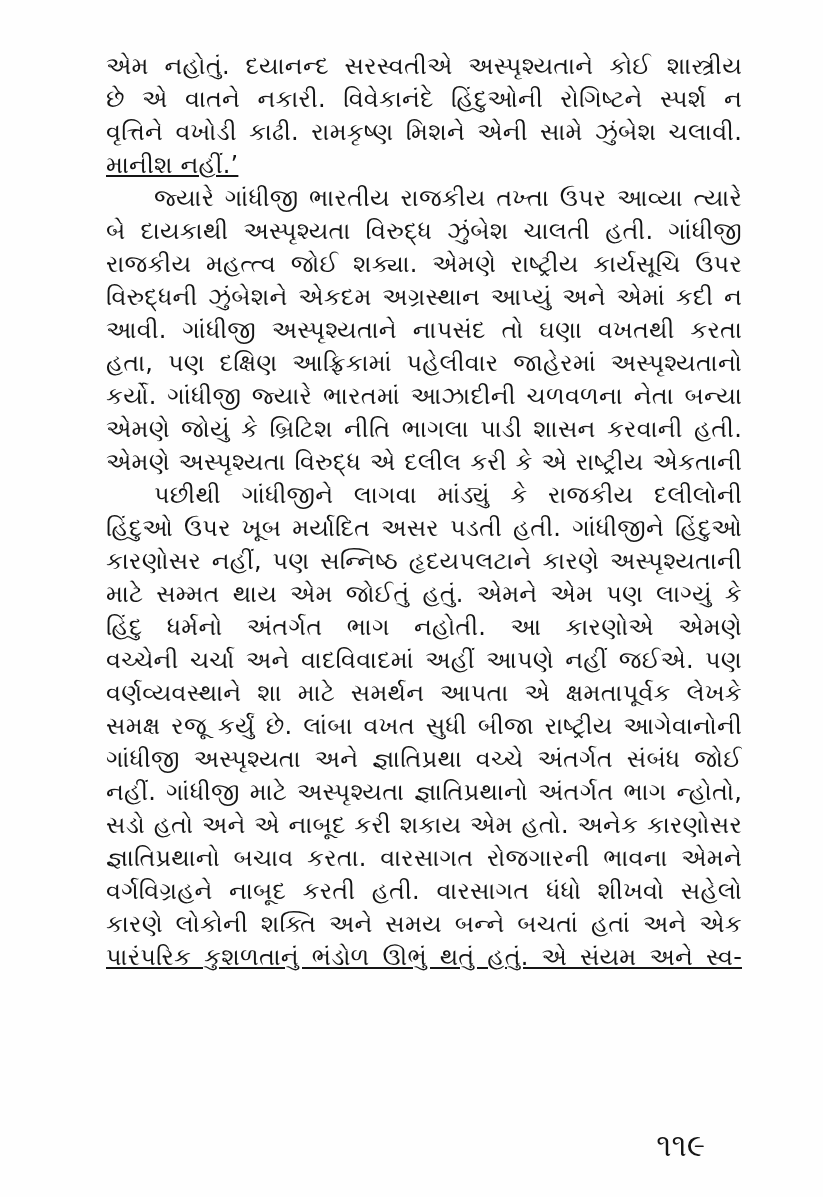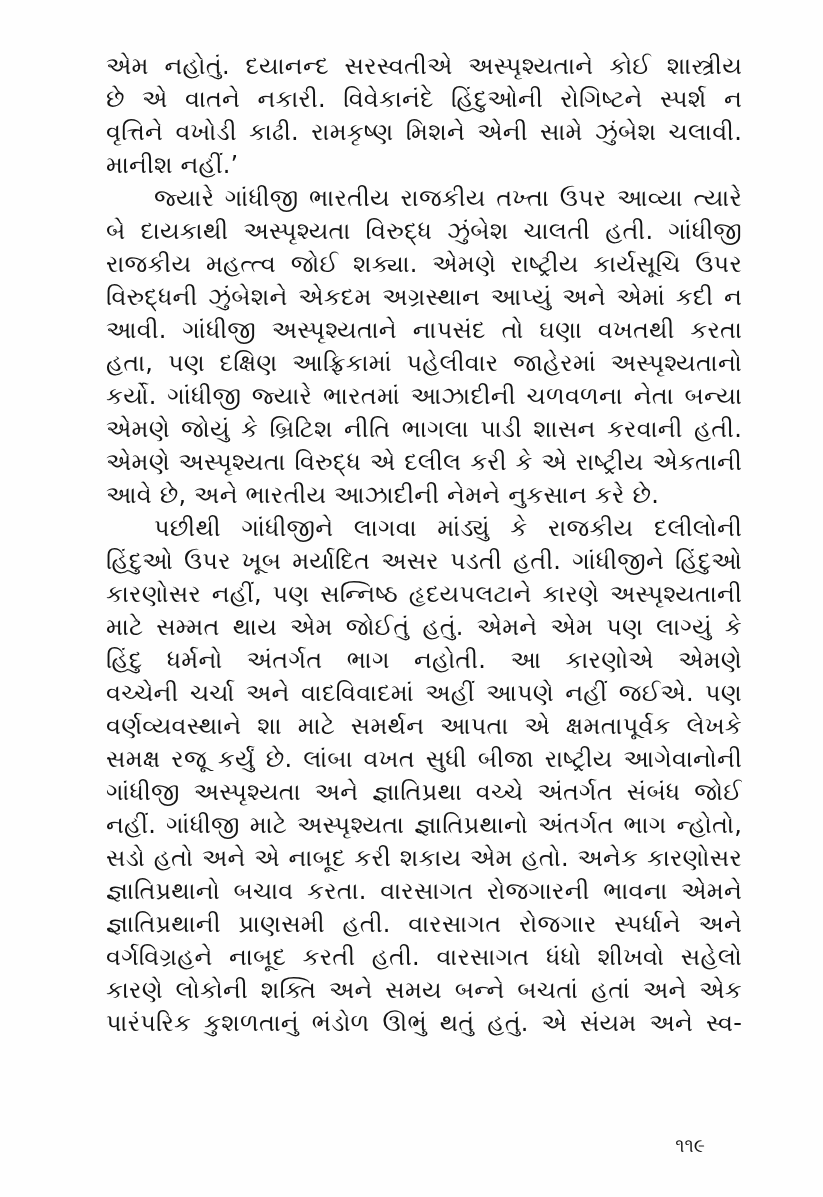--- a/index.html
+++ b/index.html
@@ -41,26 +41,27 @@
     letter-spacing: 0.2px;
     white-space: normal;
     overflow: hidden;
     color: #151515;
   }
   .line-indent {
     padding-left: 48px;
   }
   .line-last {
     text-align-last: left;
+    text-decoration: underline;
   }
   .page-number {
     position: absolute;
     top: 1130px;
     right: 118px;
-    font-size: 19px;
+    font-size: 31px;
     line-height: 30px;
     color: #151515;
   }
 </style>
 </head>
 <body>
 
 <div class="page">
   <div class="text-block" id="text-block">
       <div class="paragraph">
@@ -72,35 +73,33 @@
       <div class="paragraph">
         <div class="line line-indent">જ્યારે ગાંધીજી ભારતીય રાજકીય તખ્તા ઉપર આવ્યા ત્યારે લગભગ</div>
         <div class="line">બે દાયકાથી અસ્પૃશ્યતા વિરુદ્ધ ઝુંબેશ ચાલતી હતી. ગાંધીજી તરત જ એનું</div>
         <div class="line">રાજકીય મહત્ત્વ જોઈ શક્યા. એમણે રાષ્ટ્રીય કાર્યસૂચિ ઉપર અસ્પૃશ્યતા</div>
         <div class="line">વિરુદ્ધની ઝુંબેશને એકદમ અગ્રસ્થાન આપ્યું અને એમાં કદી ન જોયેલી ગતિ</div>
         <div class="line">આવી. ગાંધીજી અસ્પૃશ્યતાને નાપસંદ તો ઘણા વખતથી કરતા આવ્યા</div>
         <div class="line">હતા, પણ દક્ષિણ આફ્રિકામાં પહેલીવાર જાહેરમાં અસ્પૃશ્યતાનો વિરોધ</div>
         <div class="line">કર્યો. ગાંધીજી જ્યારે ભારતમાં આઝાદીની ચળવળના નેતા બન્યા ત્યારે</div>
         <div class="line">એમણે જોયું કે બ્રિટિશ નીતિ ભાગલા પાડી શાસન કરવાની હતી. એટલે</div>
         <div class="line">એમણે અસ્પૃશ્યતા વિરુદ્ધ એ દલીલ કરી કે એ રાષ્ટ્રીય એકતાની વચ્ચે</div>
-        <div class="line line-last">આવે છે, અને ભારતીય આઝાદીની નેમને નુકસાન કરે છે.</div>
       </div>
       <div class="paragraph">
         <div class="line line-indent">પછીથી ગાંધીજીને લાગવા માંડ્યું કે રાજકીય દલીલોની રૂઢિવાદી</div>
         <div class="line">હિંદુઓ ઉપર ખૂબ મર્યાદિત અસર પડતી હતી. ગાંધીજીને હિંદુઓ રાજકીય</div>
         <div class="line">કારણોસર નહીં, પણ સન્નિષ્ઠ હૃદયપલટાને કારણે અસ્પૃશ્યતાની નાબૂદી</div>
         <div class="line">માટે સમ્મત થાય એમ જોઈતું હતું. એમને એમ પણ લાગ્યું કે અસ્પૃશ્યતા</div>
         <div class="line">હિંદુ ધર્મનો અંતર્ગત ભાગ નહોતી. આ કારણોએ એમણે સનાતનીઓ</div>
         <div class="line">વચ્ચેની ચર્ચા અને વાદવિવાદમાં અહીં આપણે નહીં જઈએ. પણ ગાંધીજી</div>
         <div class="line">વર્ણવ્યવસ્થાને શા માટે સમર્થન આપતા એ ક્ષમતાપૂર્વક લેખકે આપણી</div>
         <div class="line">સમક્ષ રજૂ કર્યું છે. લાંબા વખત સુધી બીજા રાષ્ટ્રીય આગેવાનોની જેમ</div>
         <div class="line">ગાંધીજી અસ્પૃશ્યતા અને જ્ઞાતિપ્રથા વચ્ચે અંતર્ગત સંબંધ જોઈ શક્યા</div>
         <div class="line">નહીં. ગાંધીજી માટે અસ્પૃશ્યતા જ્ઞાતિપ્રથાનો અંતર્ગત ભાગ ન્હોતો, પણ</div>
         <div class="line">સડો હતો અને એ નાબૂદ કરી શકાય એમ હતો. અનેક કારણોસર ગાંધીજી</div>
         <div class="line">જ્ઞાતિપ્રથાનો બચાવ કરતા. વારસાગત રોજગારની ભાવના એમને મન</div>
-        <div class="line">જ્ઞાતિપ્રથાની પ્રાણસમી હતી. વારસાગત રોજગાર સ્પર્ધાને અને</div>
         <div class="line">વર્ગવિગ્રહને નાબૂદ કરતી હતી. વારસાગત ધંધો શીખવો સહેલો હોવાને</div>
         <div class="line">કારણે લોકોની શક્તિ અને સમય બન્ને બચતાં હતાં અને એક પ્રકારનું</div>
         <div class="line line-last">પારંપરિક કુશળતાનું ભંડોળ ઊભું થતું હતું. એ સંયમ અને સ્વ-શિસ્તની</div>
       </div>
     </div>
   <div class="page-number">૧૧૯</div>
 </div>
 
 </body></html>

